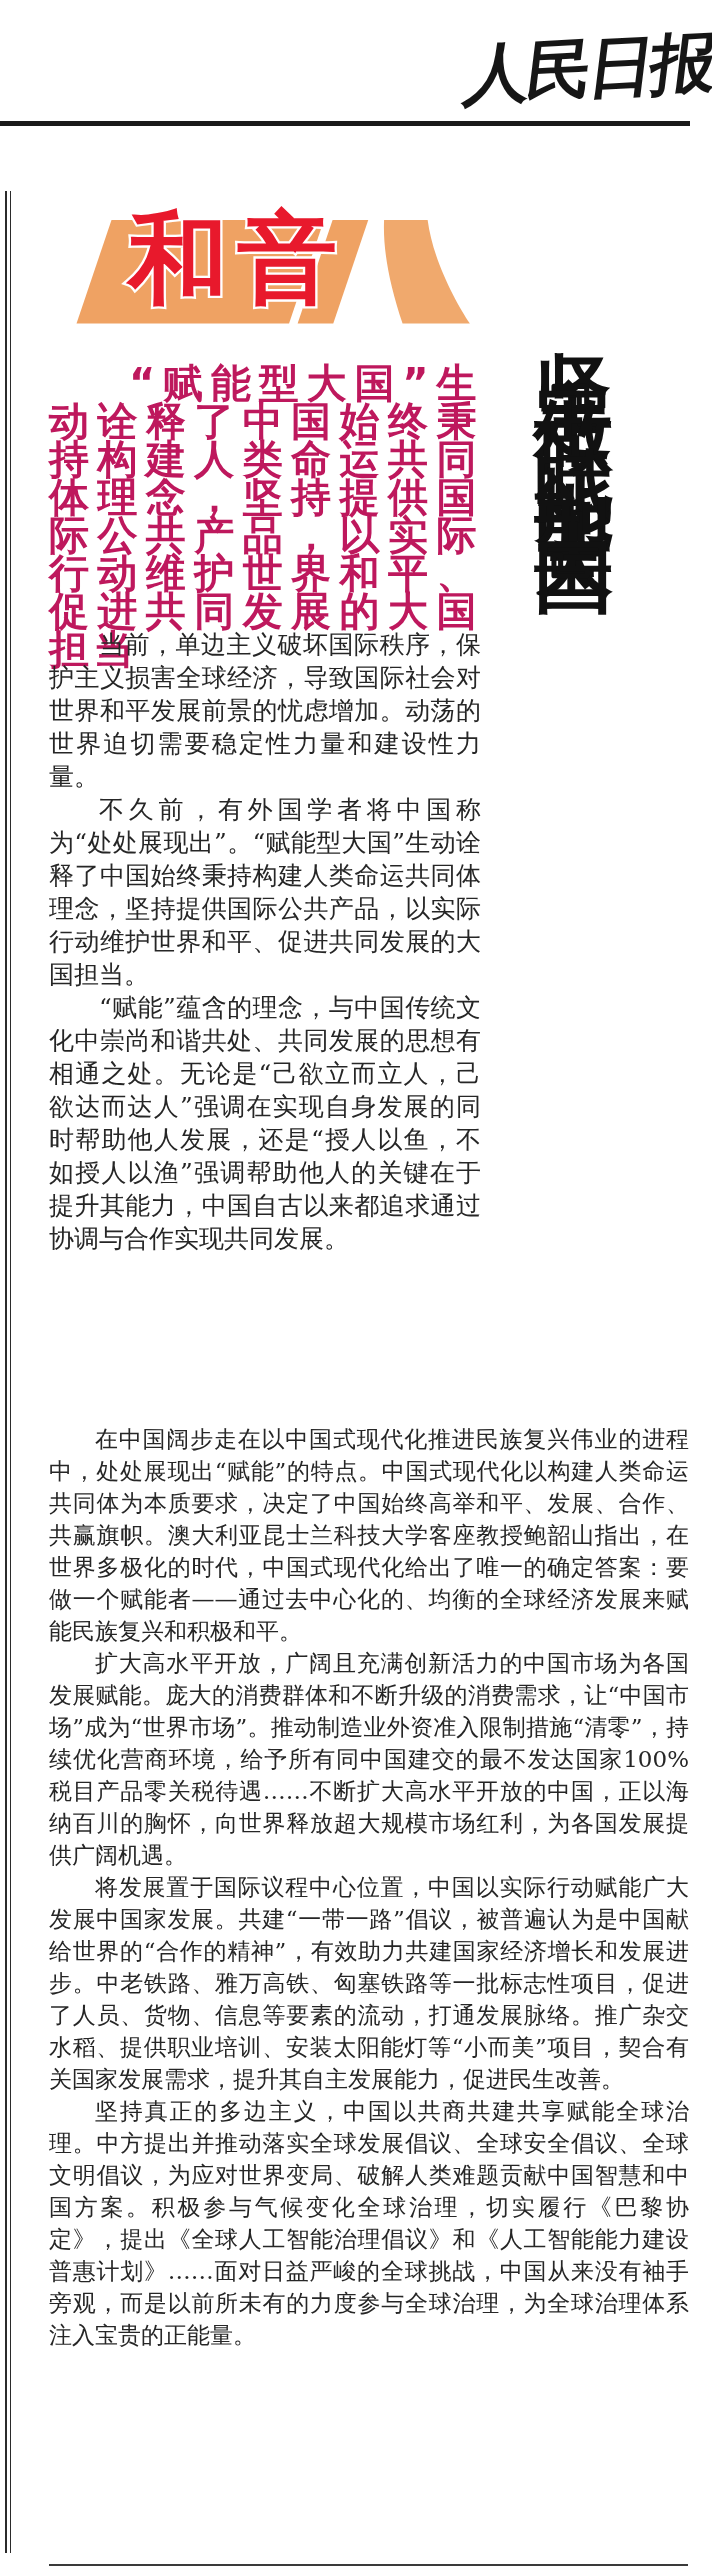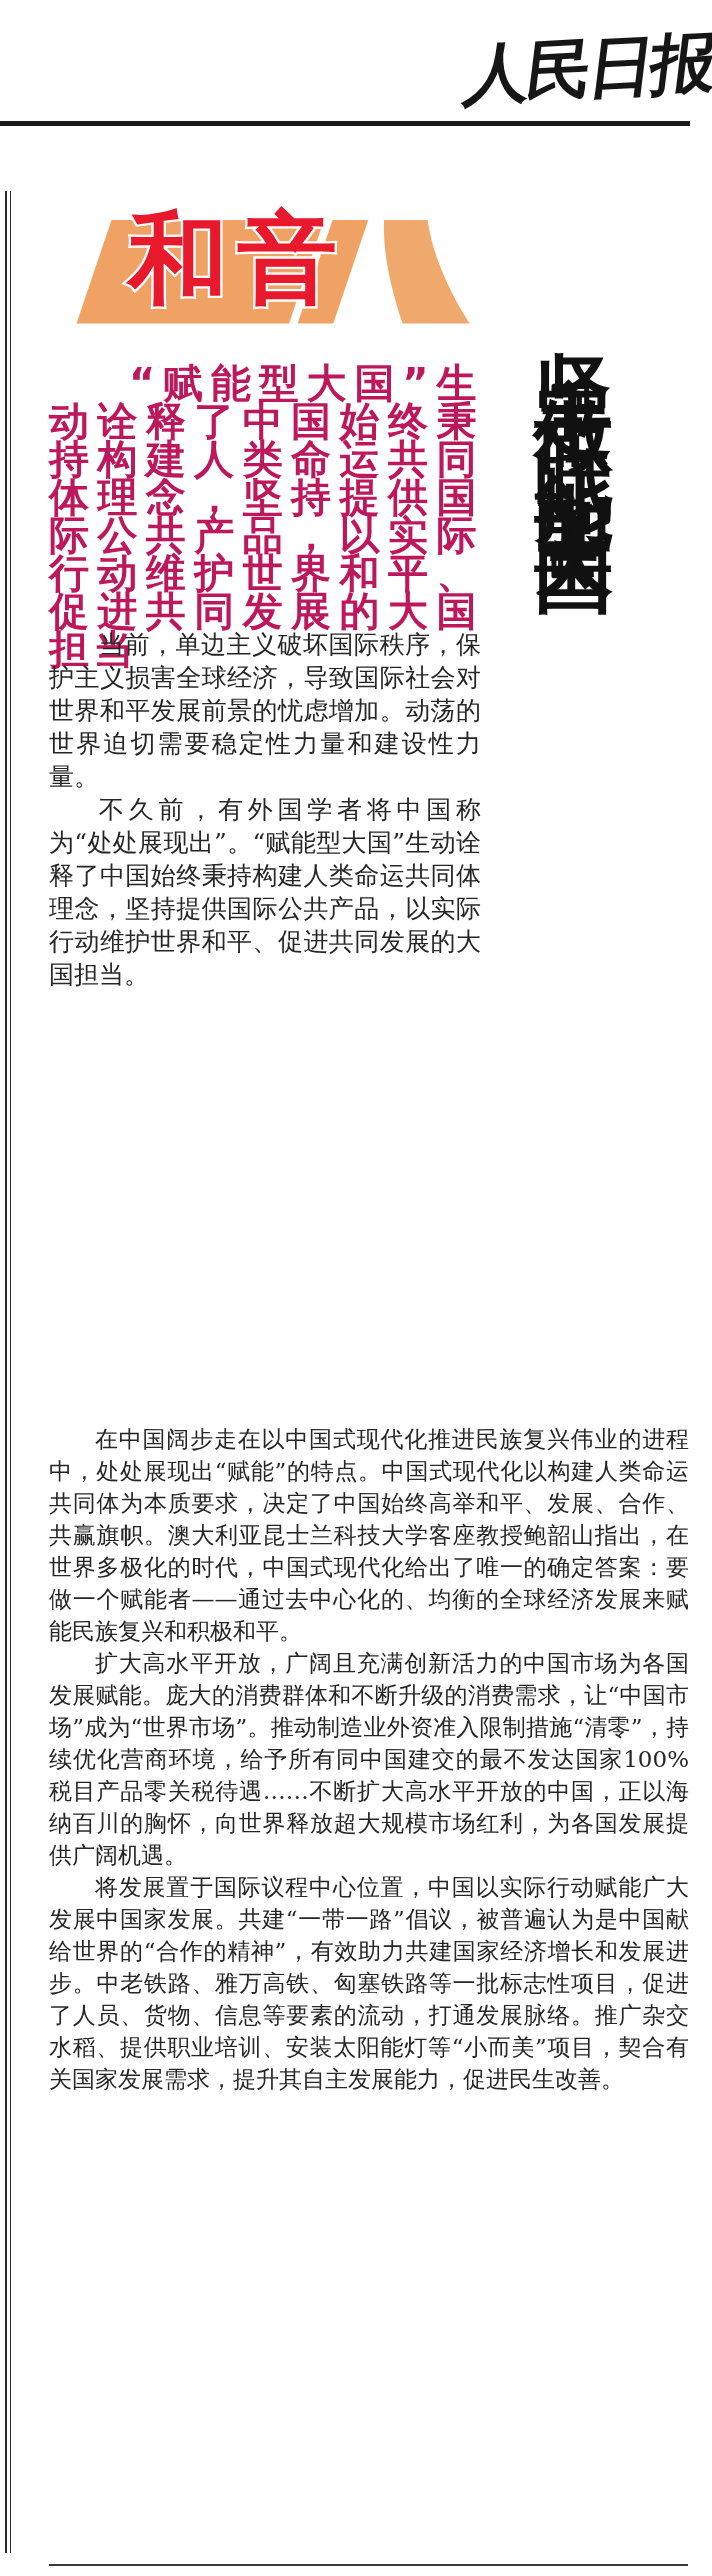--- a/index.html
+++ b/index.html
@@ -84,24 +84,26 @@
     <div class="badge-label">和音</div>
   </div>
 
   <div class="headline">坚定做『赋能型大国』</div>
 
   <div class="kicker">“赋能型大国”生动诠释了中国始终秉持构建人类命运共同体理念，坚持提供国际公共产品，以实际行动维护世界和平、促进共同发展的大国担当</div>
 
   <div class="body-narrow">
     <p>当前，单边主义破坏国际秩序，保护主义损害全球经济，导致国际社会对世界和平发展前景的忧虑增加。动荡的世界迫切需要稳定性力量和建设性力量。</p>
     <p>不久前，有外国学者将中国称为“处处展现出”。“赋能型大国”生动诠释了中国始终秉持构建人类命运共同体理念，坚持提供国际公共产品，以实际行动维护世界和平、促进共同发展的大国担当。</p>
+    <p>“赋能”蕴含的理念，与中国传统文化中崇尚和谐共处、共同发展的思想有相通之处。无论是“己欲立而立人，己欲达而达人”强调在实现自身发展的同时帮助他人发展，还是“授人以鱼，不如授人以渔”强调帮助他人的关键在于提升其能力，中国自古以来都追求通过协调与合作实现共同发展。</p>
   </div>
 
   <div class="body-wide">
     <p>在中国阔步走在以中国式现代化推进民族复兴伟业的进程中，处处展现出“赋能”的特点。中国式现代化以构建人类命运共同体为本质要求，决定了中国始终高举和平、发展、合作、共赢旗帜。澳大利亚昆士兰科技大学客座教授鲍韶山指出，在世界多极化的时代，中国式现代化给出了唯一的确定答案：要做一个赋能者——通过去中心化的、均衡的全球经济发展来赋能民族复兴和积极和平。</p>
     <p>扩大高水平开放，广阔且充满创新活力的中国市场为各国发展赋能。庞大的消费群体和不断升级的消费需求，让“中国市场”成为“世界市场”。推动制造业外资准入限制措施“清零”，持续优化营商环境，给予所有同中国建交的最不发达国家100%税目产品零关税待遇……不断扩大高水平开放的中国，正以海纳百川的胸怀，向世界释放超大规模市场红利，为各国发展提供广阔机遇。</p>
     <p>将发展置于国际议程中心位置，中国以实际行动赋能广大发展中国家发展。共建“一带一路”倡议，被普遍认为是中国献给世界的“合作的精神”，有效助力共建国家经济增长和发展进步。中老铁路、雅万高铁、匈塞铁路等一批标志性项目，促进了人员、货物、信息等要素的流动，打通发展脉络。推广杂交水稻、提供职业培训、安装太阳能灯等“小而美”项目，契合有关国家发展需求，提升其自主发展能力，促进民生改善。</p>
+    <p>坚持真正的多边主义，中国以共商共建共享赋能全球治理。中方提出并推动落实全球发展倡议、全球安全倡议、全球文明倡议，为应对世界变局、破解人类难题贡献中国智慧和中国方案。积极参与气候变化全球治理，切实履行《巴黎协定》，提出《全球人工智能治理倡议》和《人工智能能力建设普惠计划》……面对日益严峻的全球挑战，中国从来没有袖手旁观，而是以前所未有的力度参与全球治理，为全球治理体系注入宝贵的正能量。</p>
   </div>
 
   <div class="bottom-rule"></div>
 
 </div>
 
 
 </body></html>

